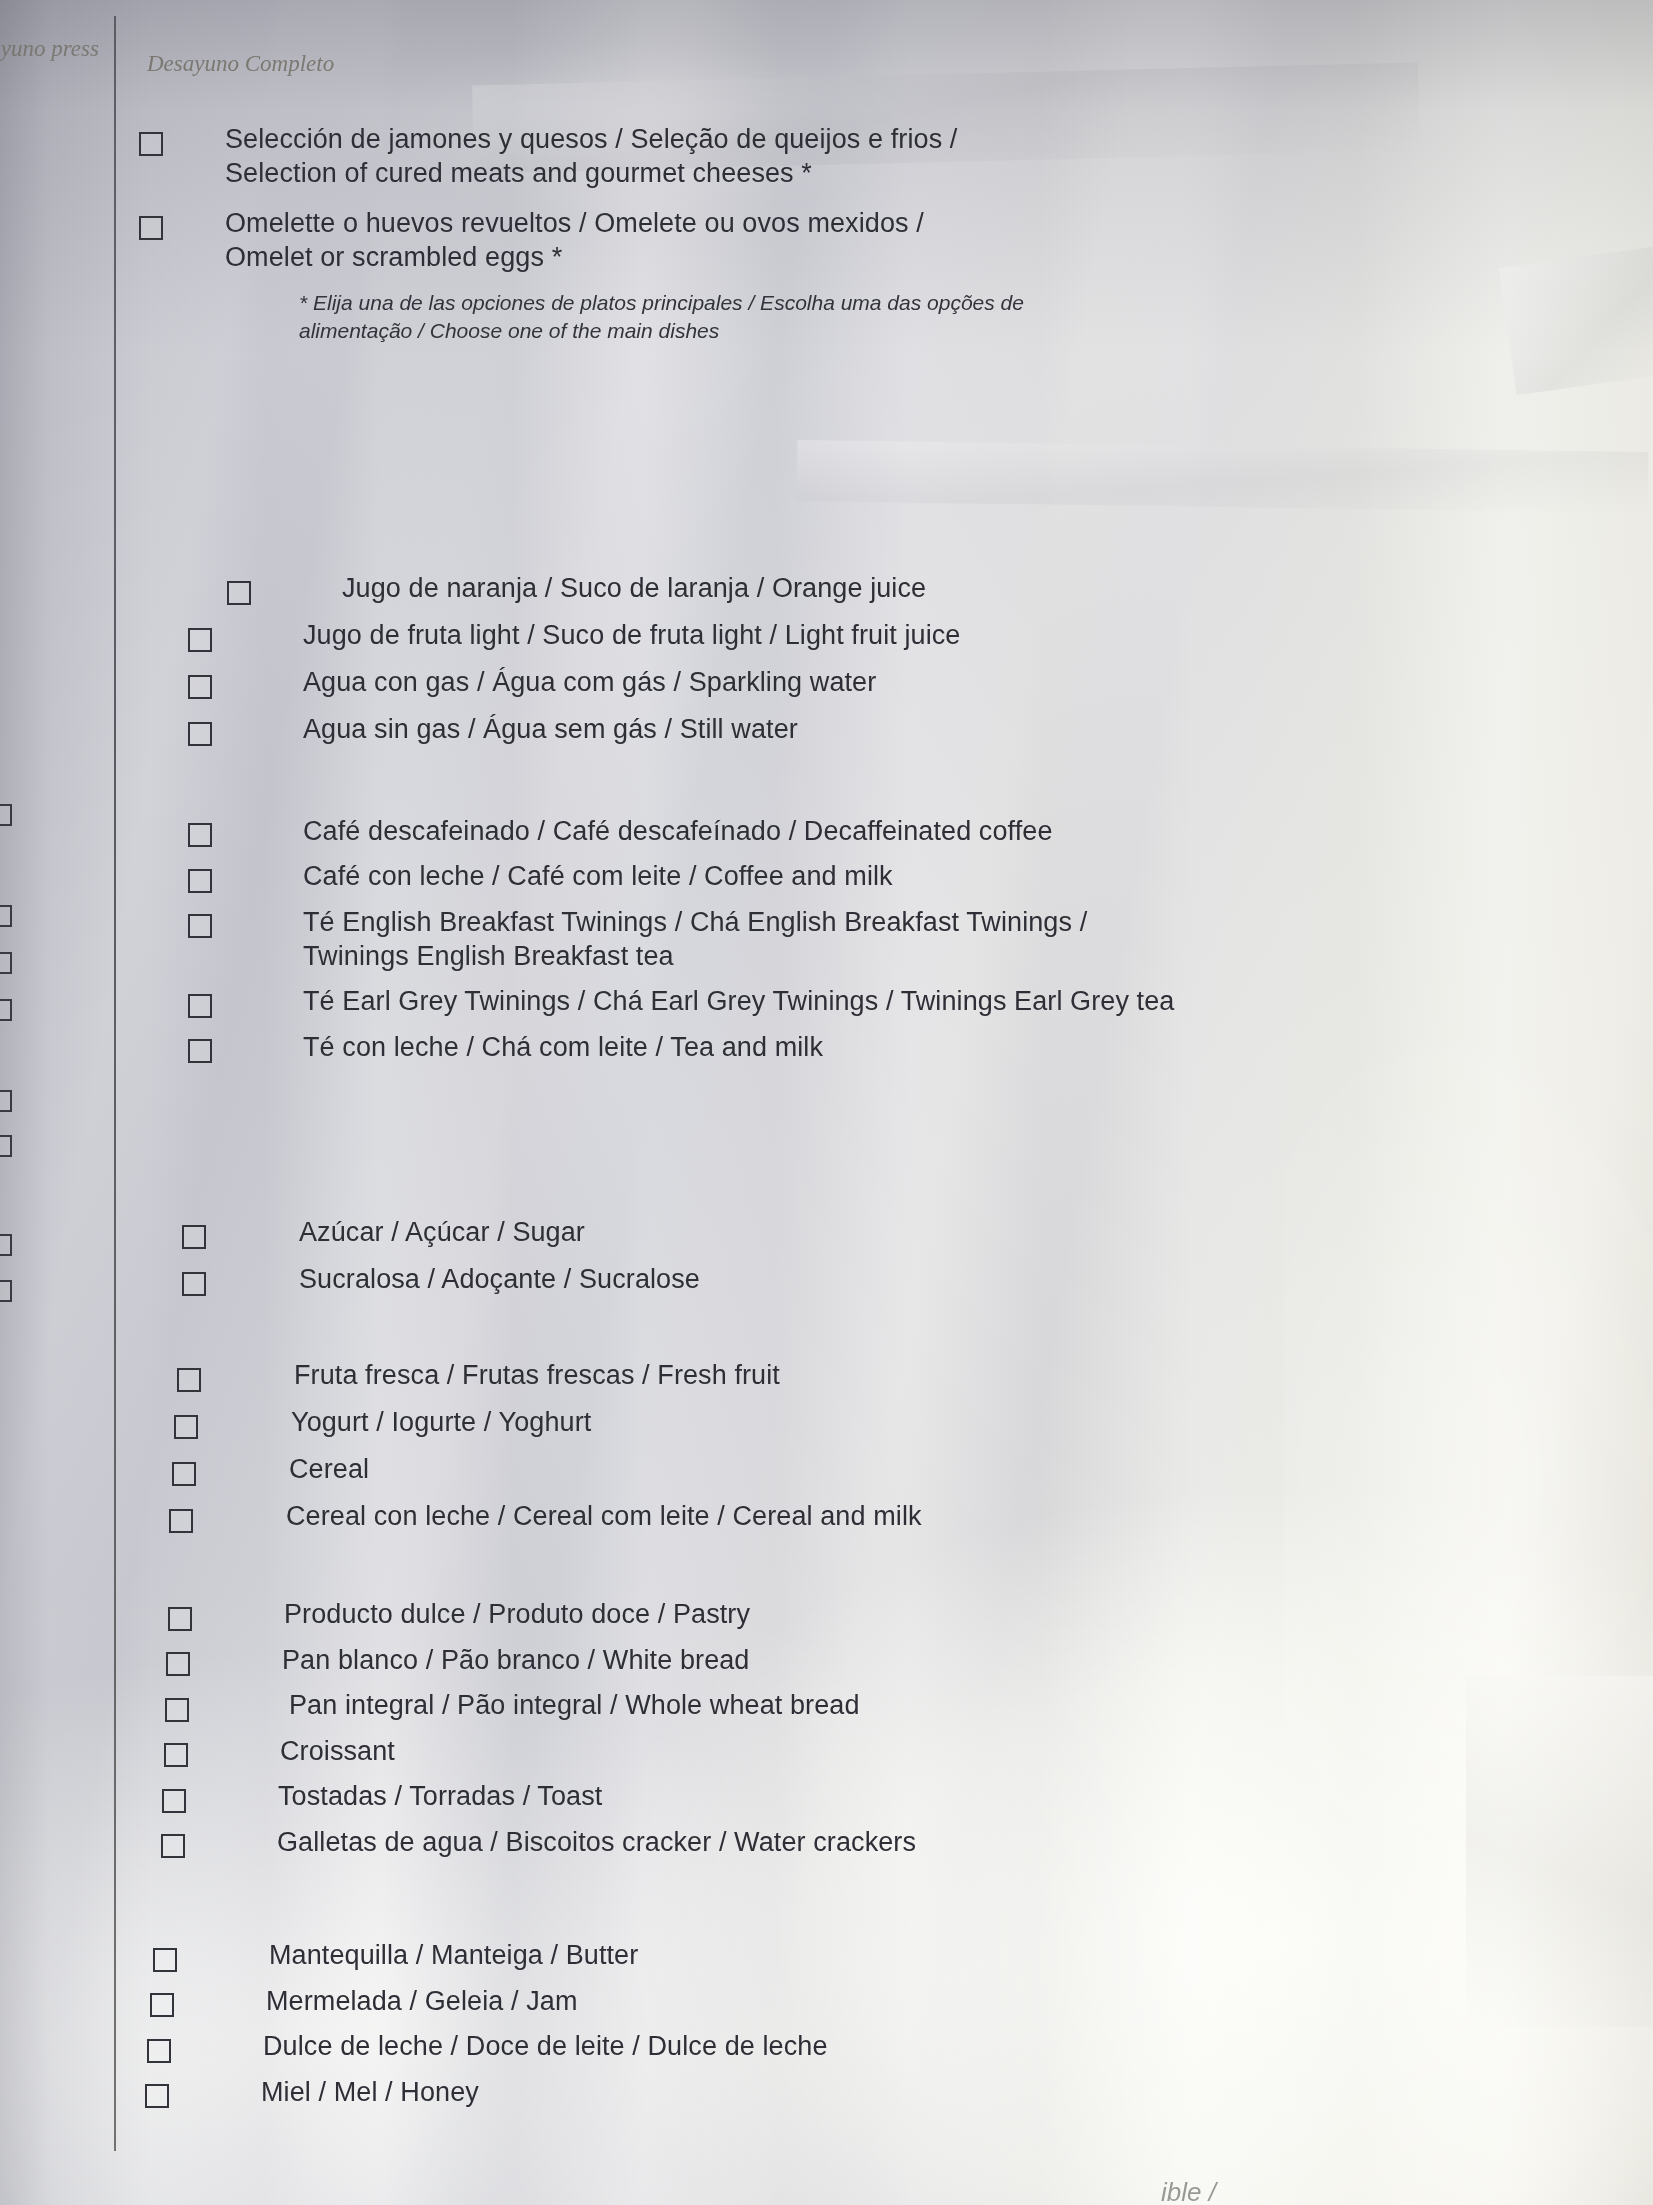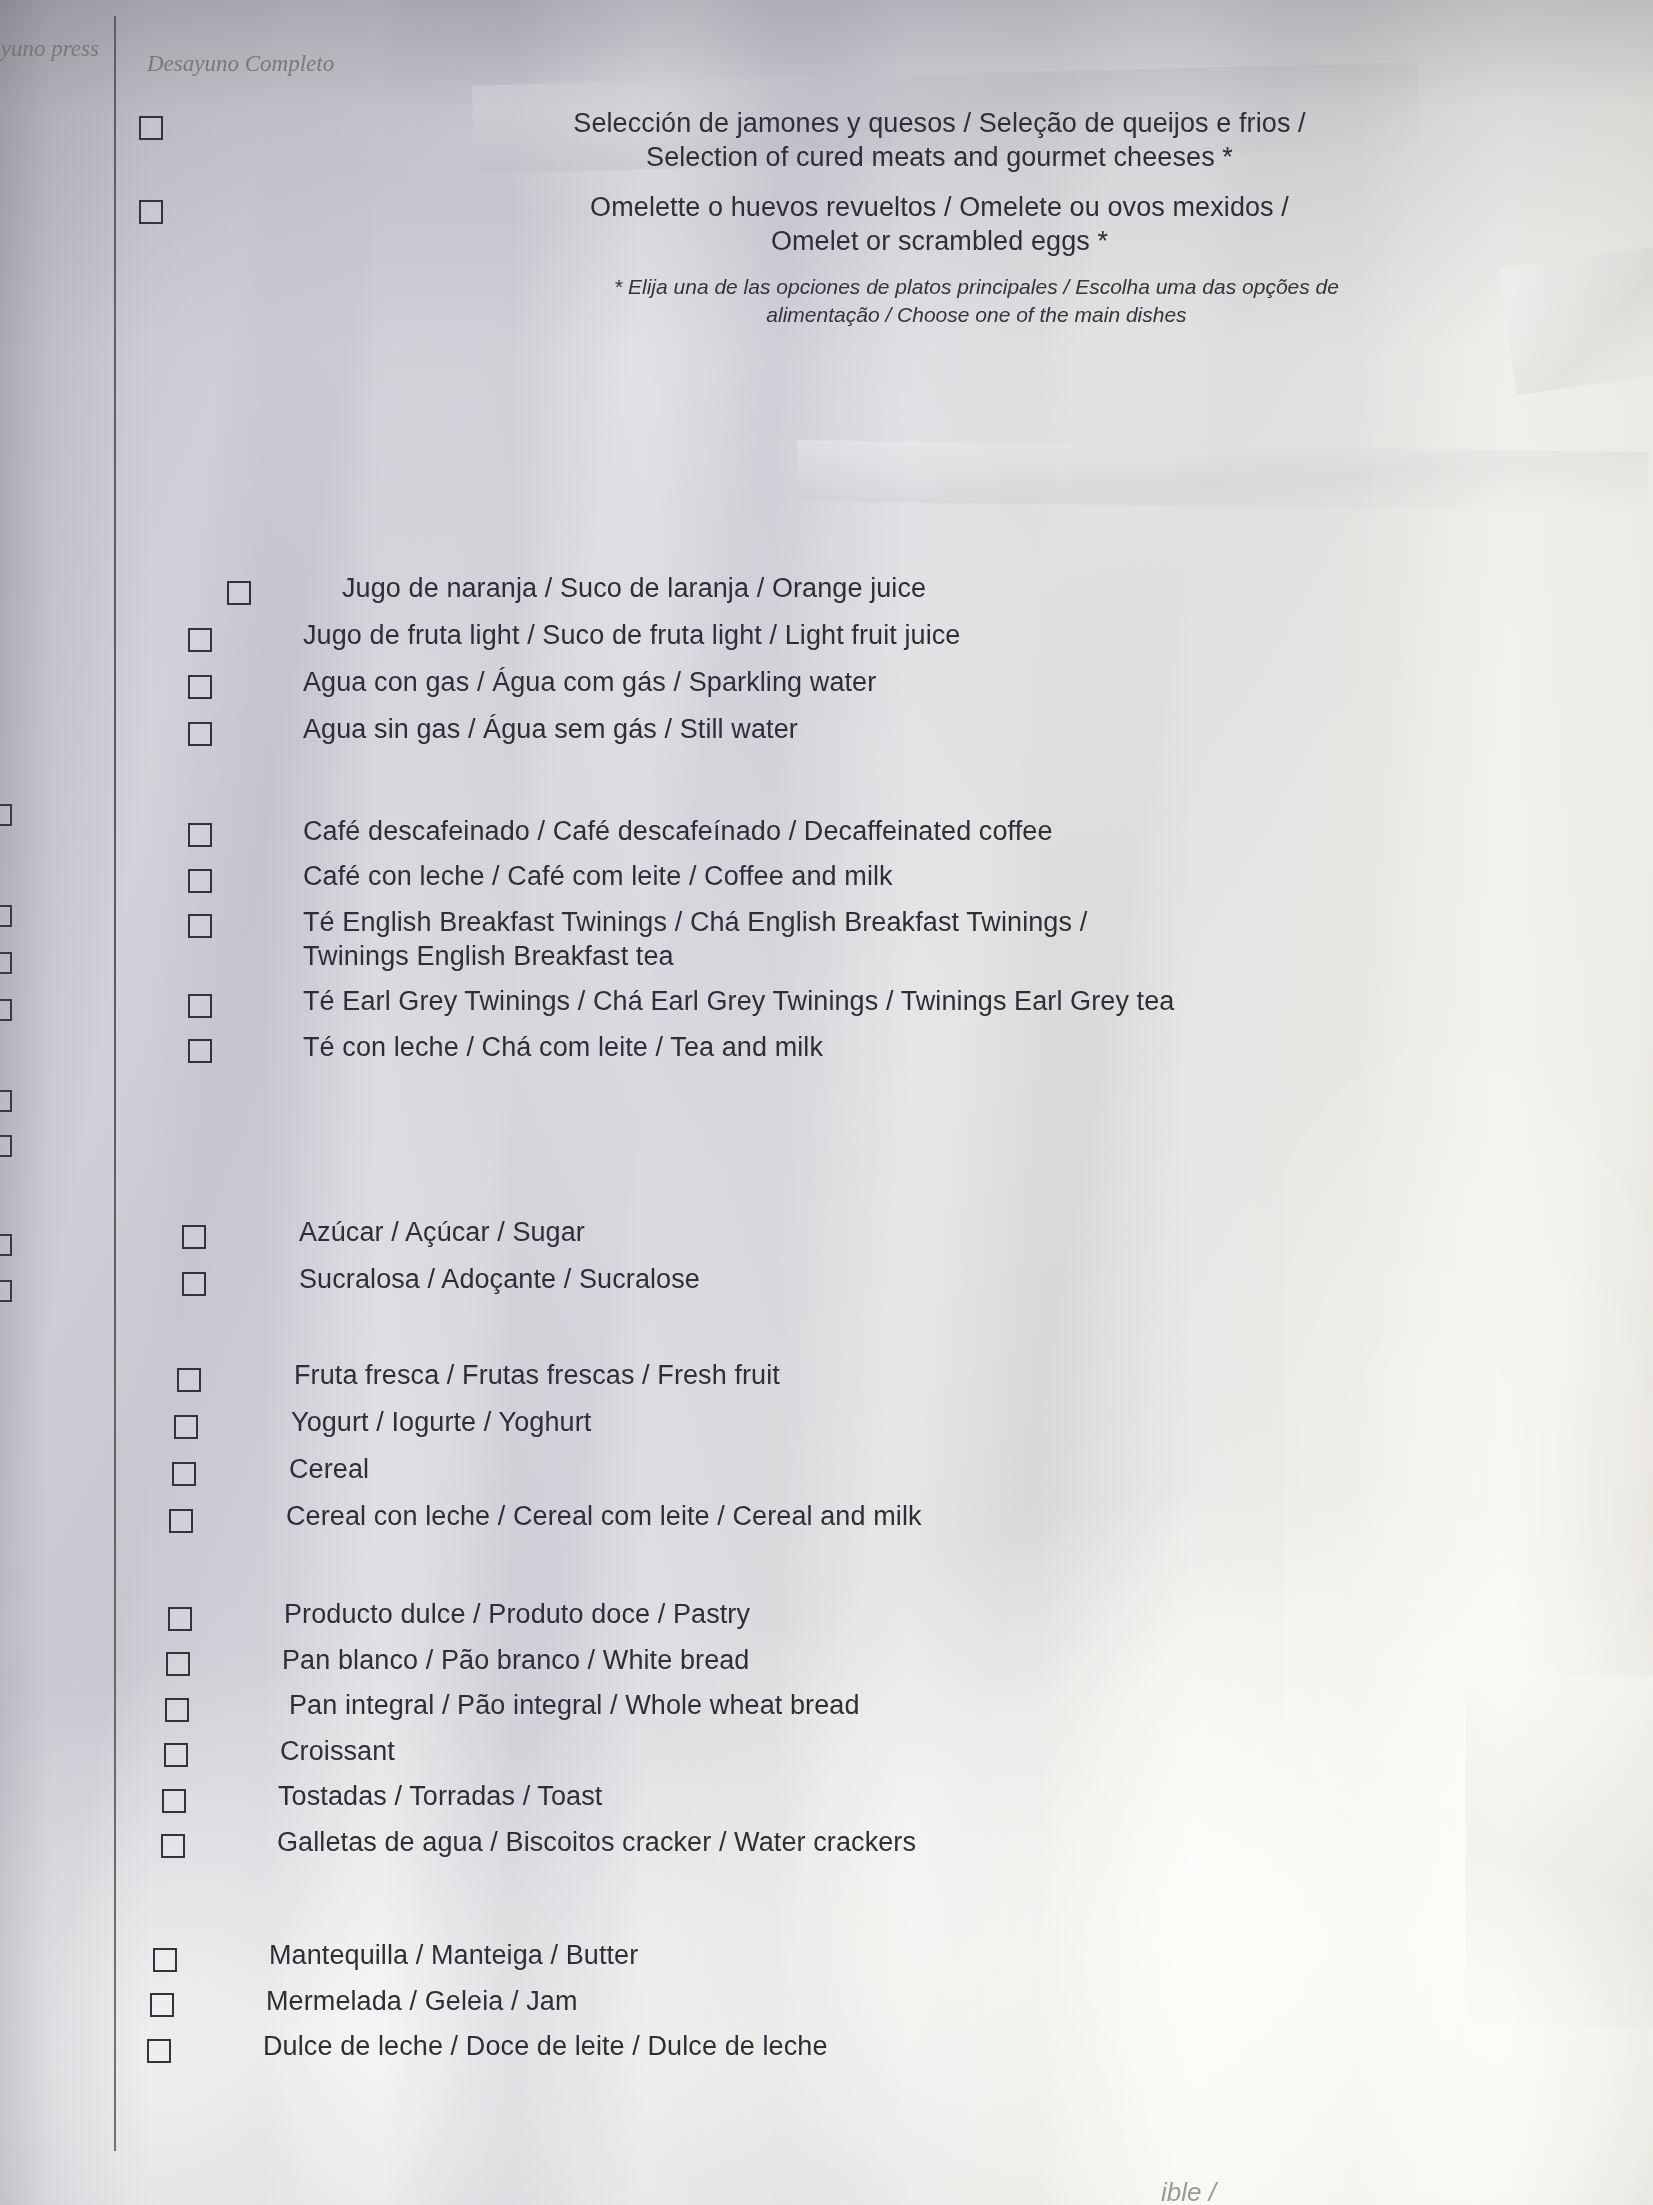--- a/index.html
+++ b/index.html
@@ -224,21 +224,21 @@
         <div class="mini-box" style="left: -9.5px; top: 1280px;"></div>
       </div>
   </div>
 
   <div id="divider"></div>
 
   <div id="main-col">
     <div class="hdr">Desayuno
 Completo</div>
 
-    <div class="group" style="top:106px;text-align:center;">
+    <div class="group" style="top:122px;">
       <div class="row" style="margin-left:139px; margin-bottom:16px;">
         <div class="box"></div>
         <div class="txt" style="margin-left:62px;">Selección de jamones y quesos / Seleção de queijos e frios /
 Selection of cured meats and gourmet cheeses *</div>
       </div>
       <div class="row" style="margin-left:139px;">
         <div class="box"></div>
         <div class="txt" style="margin-left:62px;">Omelette o huevos revueltos / Omelete ou ovos mexidos /
 Omelet or scrambled eggs *</div>
       </div>
@@ -352,18 +352,22 @@
         <div class="txt" style="margin-left:92px;">Mantequilla / Manteiga / Butter</div>
       </div>
       <div class="row" style="margin-left:150px; margin-top:11.5px;">
         <div class="box"></div>
         <div class="txt" style="margin-left:92px;">Mermelada / Geleia / Jam</div>
       </div>
       <div class="row" style="margin-left:147px; margin-top:11.5px;">
         <div class="box"></div>
         <div class="txt" style="margin-left:92px;">Dulce de leche / Doce de leite / Dulce de leche</div>
       </div>
+      <div class="row" style="margin-left:145px; margin-top:11.5px;">
+        <div class="box"></div>
+        <div class="txt" style="margin-left:92px;">Miel / Mel / Honey</div>
+      </div>
     </div>
   </div>
 
   <div id="bottom-cut">ible /</div>
 </div>
 
 
 </body></html>

